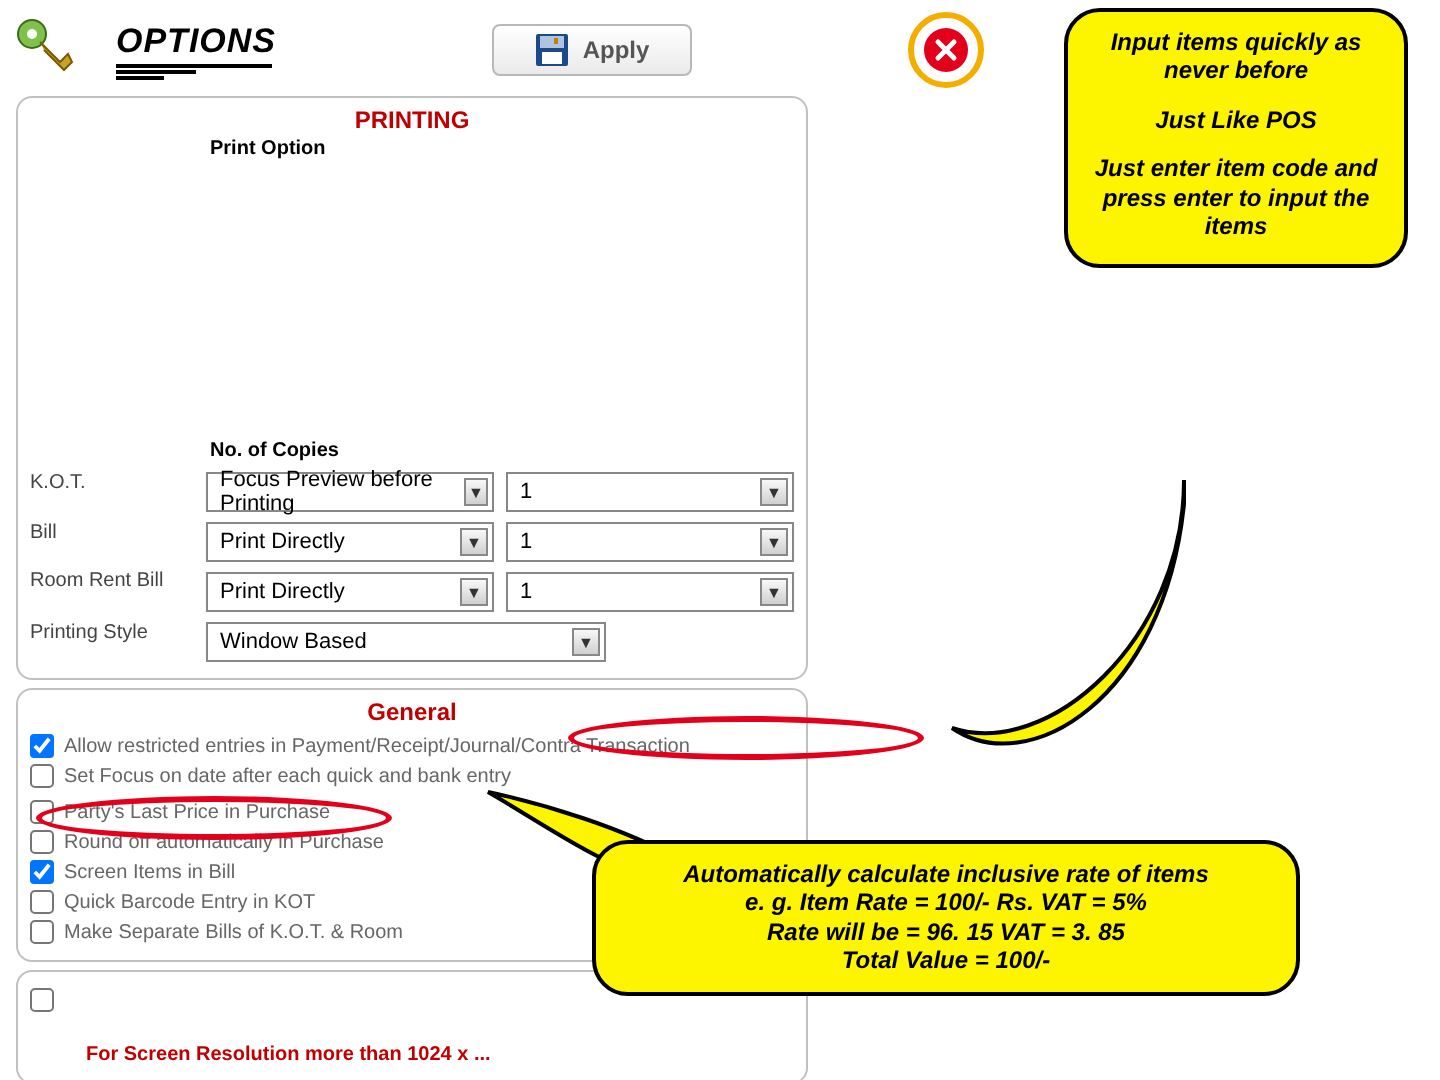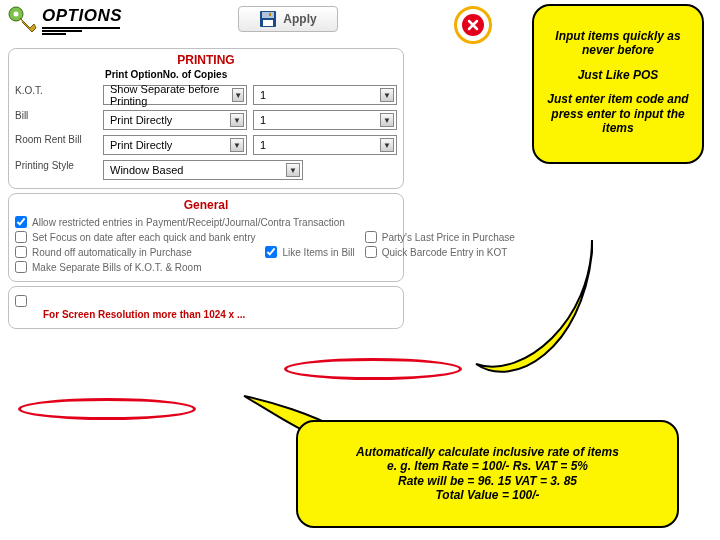--- a/index.html
+++ b/index.html
@@ -15,22 +15,22 @@
   .panel {
     border: 1px solid #c0c0c0;
     border-radius: 8px;
     margin: 4px 8px;
     padding: 4px 6px 8px 6px;
     background: #fff;
     width: 396px;
   }
   .topbar {
     display: flex;
-    align-items: flex-start;
-    gap: 2px;
+    align-items: center;
+    gap: 18px;
     padding: 6px 8px 0 8px;
     width: 500px;
   }
   .options-title {
     font-weight: 900;
     font-style: italic;
     font-size: 17px;
     letter-spacing: 0.5px;
   }
   .underline-deco {
@@ -114,24 +114,26 @@
     justify-content: center;
     font-size: 8px;
     color: #333;
   }
   .hdr-labels {
     display: flex;
     color: #000;
     font-size: 10px;
     font-weight: bold;
     padding-left: 90px;
+    gap: 140px;
+    flex-direction: column;
   }
   .general-grid {
     display: grid;
-    grid-template-columns: 1fr 1fr 1fr;
+    grid-template-columns: 1fr;
     gap: 3px 10px;
     margin-top: 4px;
   }
   .chk {
     display: flex;
     align-items: center;
     gap: 5px;
     color: #666;
     font-size: 10px;
     white-space: nowrap;
@@ -144,32 +146,32 @@
     border-radius: 50%/50%;
     width: 178px;
     height: 22px;
     pointer-events: none;
   }
   .callout {
     position: absolute;
     background: #fdf500;
     border: 2px solid #000;
     border-radius: 18px;
-    padding: 23px 8px;
+    padding: 8px 8px;
     text-align: center;
     font-weight: 900;
     font-style: italic;
     font-family: Arial, sans-serif;
   }
   .callout p { margin-bottom: 4px; line-height: 1.2; }
   .top-callout {
     left: 532px; top: 4px; width: 172px; font-size: 12px;
   }
   .bottom-callout {
-    left: 296px; top: 420px; width: 383px; font-size: 12px;
+    left: 296px; top: 420px; width: 354px; font-size: 12px;
   }
   .bottom-callout p { margin-bottom: 0; }
   
   .tail1 {
     position: absolute;
     top: 240px;
     left: 474px;
     width: 120px;
     height: 200px;
     pointer-events: none;
@@ -181,21 +183,21 @@
     width: 100px;
     height: 70px;
     pointer-events: none;
   }
   .red-text {
     color: #c00000;
     font-size: 10px;
     font-style: normal;
     font-weight: bold;
     margin-left: 28px;
-    margin-top: 2px;
+    margin-top: 16px;
   }
   .spacer { flex: 1; }
 </style>
 </head>
 <body>
 
 <div class="topbar">
   <span class="key-icon">
     <svg viewBox="0 0 32 30">
       <circle cx="8" cy="8" r="7" fill="#7fc24b" stroke="#3a6b16"></circle>
@@ -232,21 +234,21 @@
 <div class="panel">
   <div class="section-title">PRINTING</div>
   <div class="hdr-labels">
     <span>Print Option</span>
     <span>No. of Copies</span>
   </div>
 
   <div class="row">
     <span class="lbl">K.O.T.</span>
     <div class="sel">
-      <span>Show Separate before Printing</span>
+      <span>Focus Preview before Printing</span>
       <span class="arrow">▼</span>
     </div>
     <div class="sel sel-small">
       <span>1</span>
       <span class="arrow">▼</span>
     </div>
   </div>
 
   <div class="row">
     <span class="lbl">Bill</span>
@@ -296,21 +298,21 @@
     <label class="chk">
       <input type="checkbox" style="">
       <span>Party's Last Price in Purchase</span>
     </label>
     <label class="chk">
       <input type="checkbox" style="">
       <span>Round off automatically in Purchase</span>
     </label>
     <label class="chk">
       <input type="checkbox" checked="" style="">
-      <span>Like Items in Bill</span>
+      <span>Screen Items in Bill</span>
     </label>
     <label class="chk">
       <input type="checkbox" style="">
       <span>Quick Barcode Entry in KOT</span>
     </label>
     <label class="chk full">
       <input type="checkbox" style="">
       <span>Make Separate Bills of K.O.T. &amp; Room</span>
     </label>
   </div>

